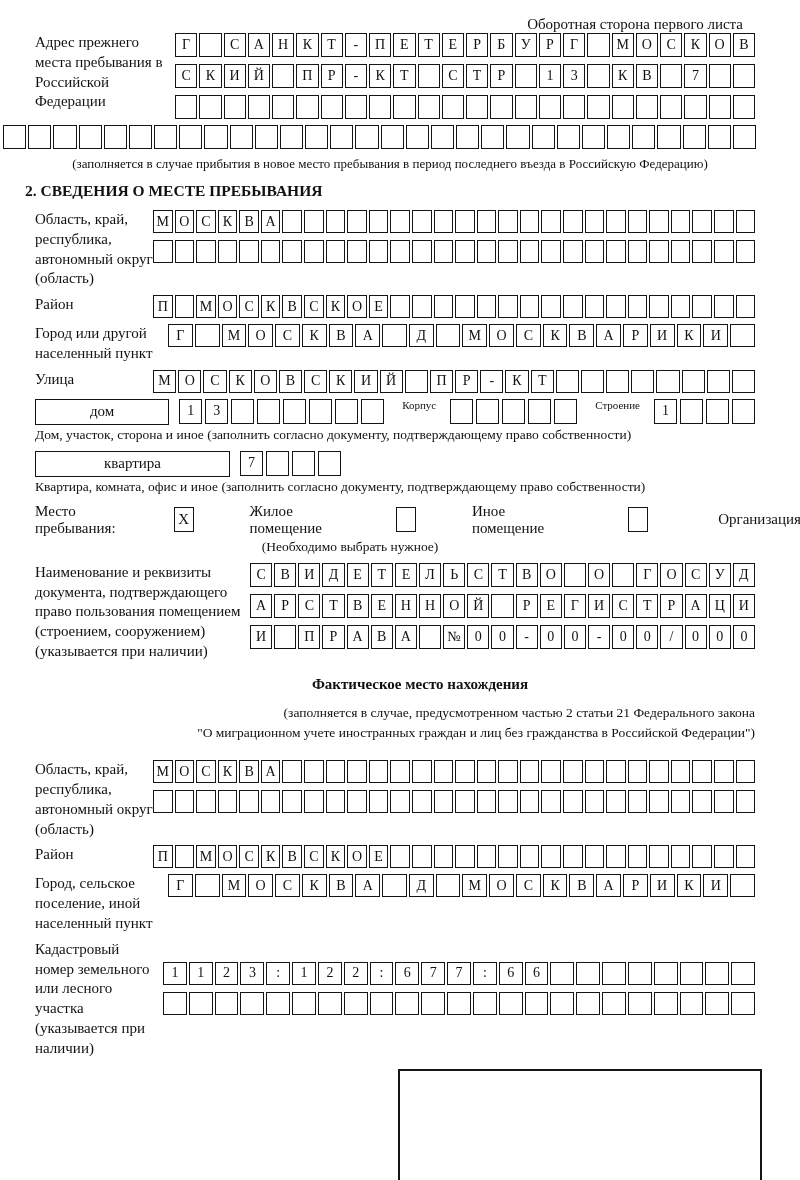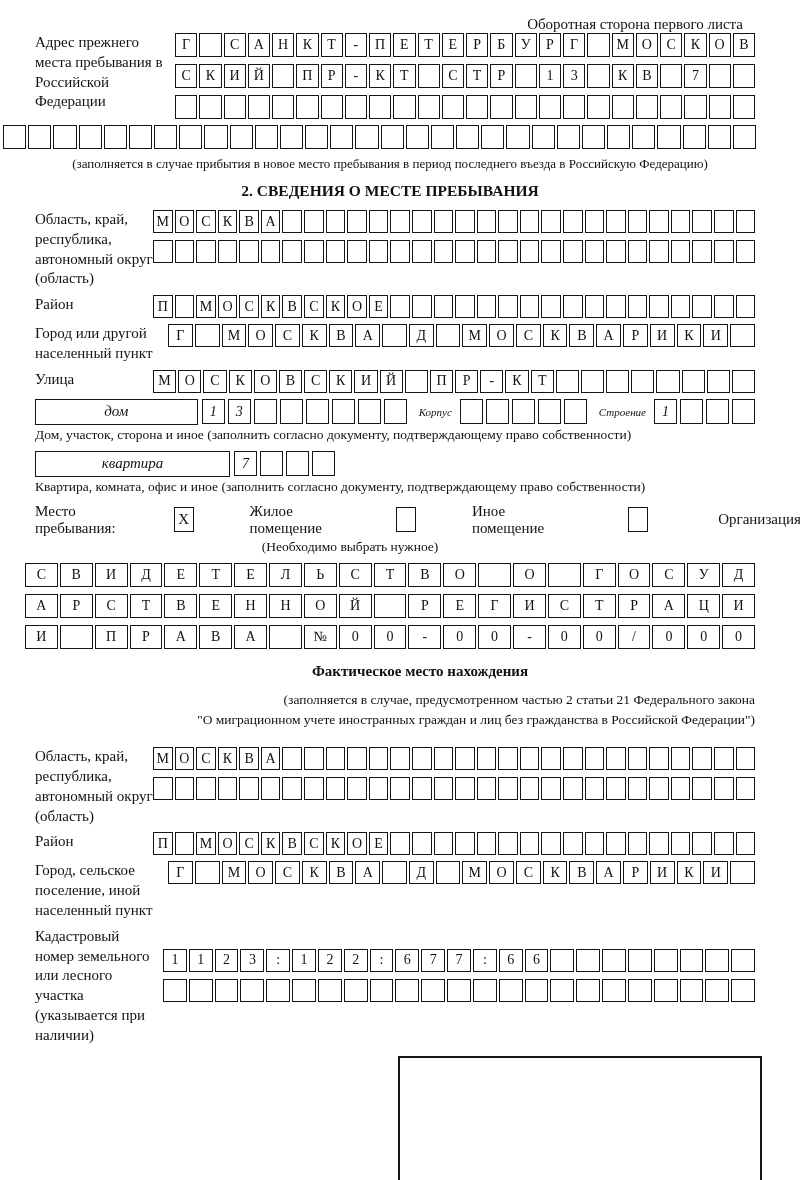--- a/index.html
+++ b/index.html
@@ -28,26 +28,26 @@
     display:flex; align-items:center; justify-content:center;
     font-size:14px; background:#fff; overflow:hidden;
   }
   .cells.tall .cell{height:22px;}
   .fullrow{margin-left:-22px; width:753px; margin-top:1px;}
   .indent15{margin-left:15px;}
   .indent10{margin-left:10px;}
 
   .caption{font-size:13px; text-align:center; margin:2px 0 10px 0;}
   .caption-left{font-size:13.5px; text-align:left; margin:2px 0 8px 10px;}
-  .sec-title{font-size:15.5px; font-weight:bold; text-align:center; margin:10px 0 10px 0;}
+  .sec-title{font-size:15.5px; font-weight:bold; margin:10px 0 10px 0;}
   .fact-title{font-size:15px; font-weight:bold; text-align:center; padding-left:60px; margin:14px 0 10px 0;}
   .fact-cap{font-size:13.5px; text-align:right; padding-left:124px; line-height:1.5; margin-bottom:17px;}
 
   
-  .special-row{display:flex; align-items:center; margin:4px 0 2px 10px; gap:4px;font-style:italic;}
+  .special-row{display:flex; align-items:flex-start; margin:4px 0 2px 10px; gap:10px;}
   .word-box{
     border:1.6px solid #151515; height:26px; box-sizing:border-box;
     display:flex; align-items:center; justify-content:center; font-size:15px;
   }
   .word-box.house{width:168px;}
   .word-box.apt{width:195px;}
   .sp-cells{display:flex; gap:3px;}
   .sp-cells .cell{flex:0 0 21px; height:23px;}
   .sp-label{font-size:11px; padding:0 4px 0 8px;}
 
@@ -403,20 +403,21 @@
     <span class="checkbox">X</span>
     <span>Жилое помещение</span>
     <span class="checkbox" style="margin-left:28px;"></span>
     <span>Иное помещение</span>
     <span class="checkbox" style="margin-left:38px; margin-right:24px;"></span>
     <span>Организация</span>
   </div>
   <div class="check-note">(Необходимо выбрать нужное)</div>
 
   <div class="field">
+    <div class="lbl lbl-wide">Наименование и реквизиты документа, подтверждающего право пользования помещением (строением, сооружением) (указывается при наличии)</div>
     <div class="rowscol">
       <div class="cells tall">
           <span class="cell">С</span>
           <span class="cell">В</span>
           <span class="cell">И</span>
           <span class="cell">Д</span>
           <span class="cell">Е</span>
           <span class="cell">Т</span>
           <span class="cell">Е</span>
           <span class="cell">Л</span>

